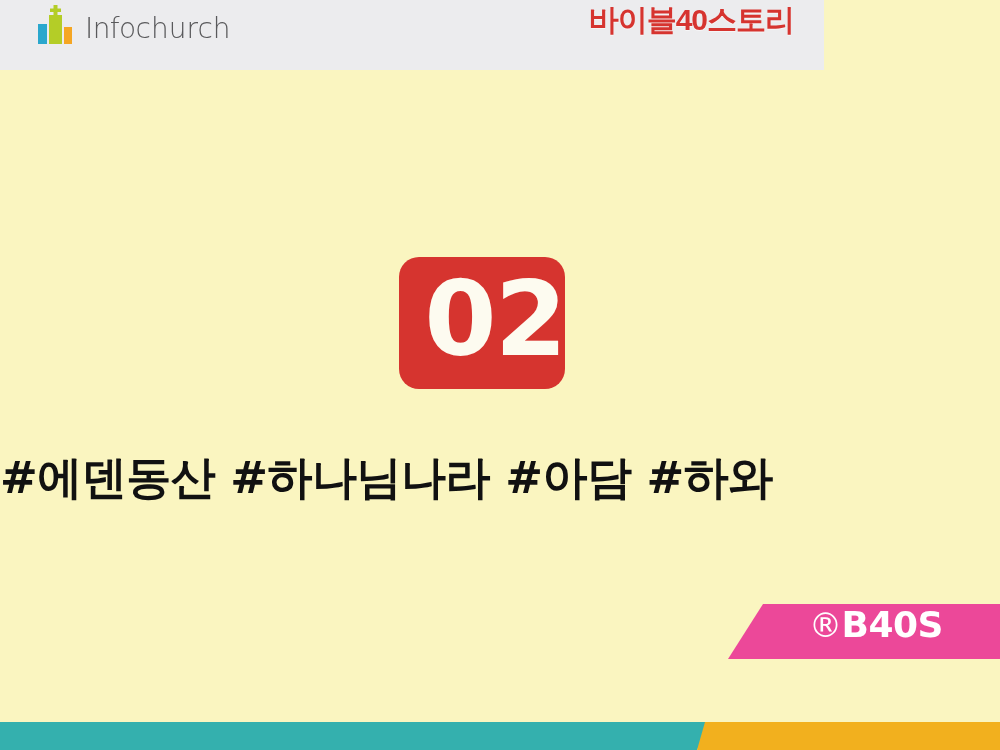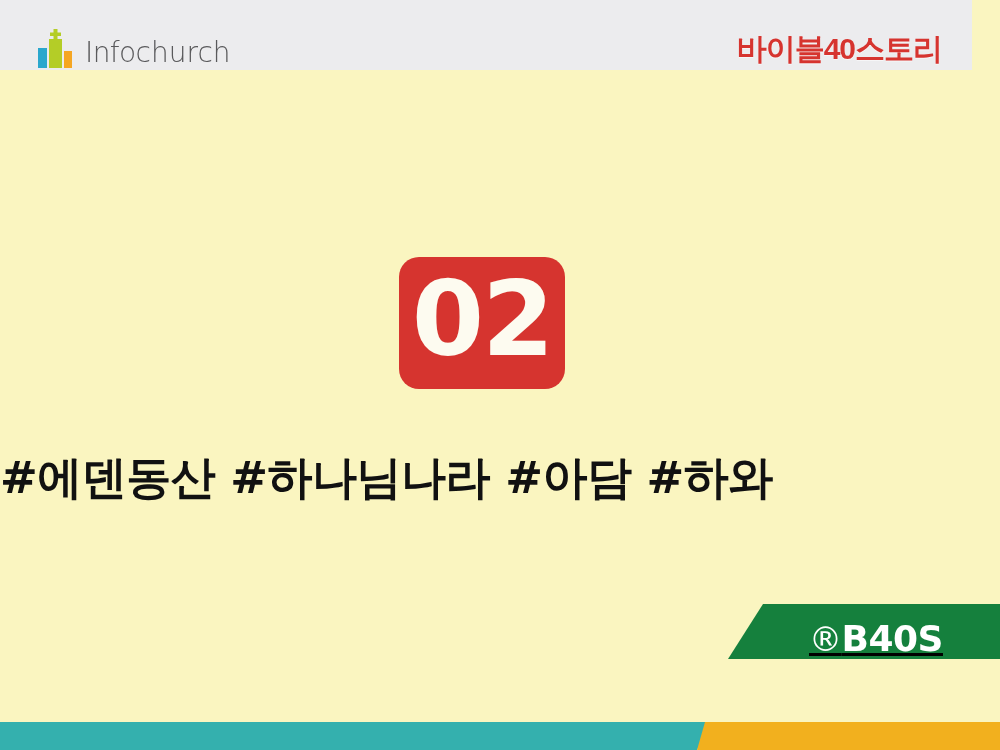--- a/index.html
+++ b/index.html
@@ -17,25 +17,25 @@
     width: 1000px;
     height: 750px;
     background: #faf5c0;
     overflow: hidden;
   }
 
   
   #header {
     position: absolute;
     left: 0; top: 0;
-    width: 972px;
+    width: 824px;
     height: 70px;
     background: #ececee;
     display: flex;
-    align-items: flex-end;
+    align-items: flex-start;
     justify-content: space-between;
     gap: 44px;
   }
 
   #brand {
     display: flex;
     align-items: flex-end;
     margin-left: 36px;
     height: 46px;
   }
@@ -83,21 +83,21 @@
     justify-content: center;
   }
 
   #episode-badge {
     width: 166px;
     height: 132px;
     background: #d6342f;
     border-radius: 20px;
     display: flex;
     align-items: center;
-    justify-content: center;
+    justify-content: flex-end;
     flex: none;
     margin-right: 36px;
   }
 
   #episode-number {
     font-family: "DejaVu Sans", "Liberation Sans", sans-serif;
     font-size: 104px;
     font-weight: 700;
     color: #fdfbf0;
     line-height: 1;
@@ -133,26 +133,25 @@
     white-space: nowrap;
   }
 
   
   #ribbon {
     position: absolute;
     left: 728px;
     top: 604px;
     width: 272px;
     height: 55px;
-    background: #15803d;
+    background: #ec4899;
     clip-path: polygon(35px 0, 272px 0, 272px 55px, 0 55px);
     display: flex;
-    align-items: flex-end;
+    align-items: flex-start;
     justify-content: center;
-    text-decoration: underline;
   }
 
   #ribbon-label {
     font-family: "DejaVu Sans", "Liberation Sans", sans-serif;
     font-size: 36px;
     font-weight: 700;
     color: #ffffff;
     letter-spacing: -0.5px;
     padding-left: 24px;
     white-space: nowrap;

